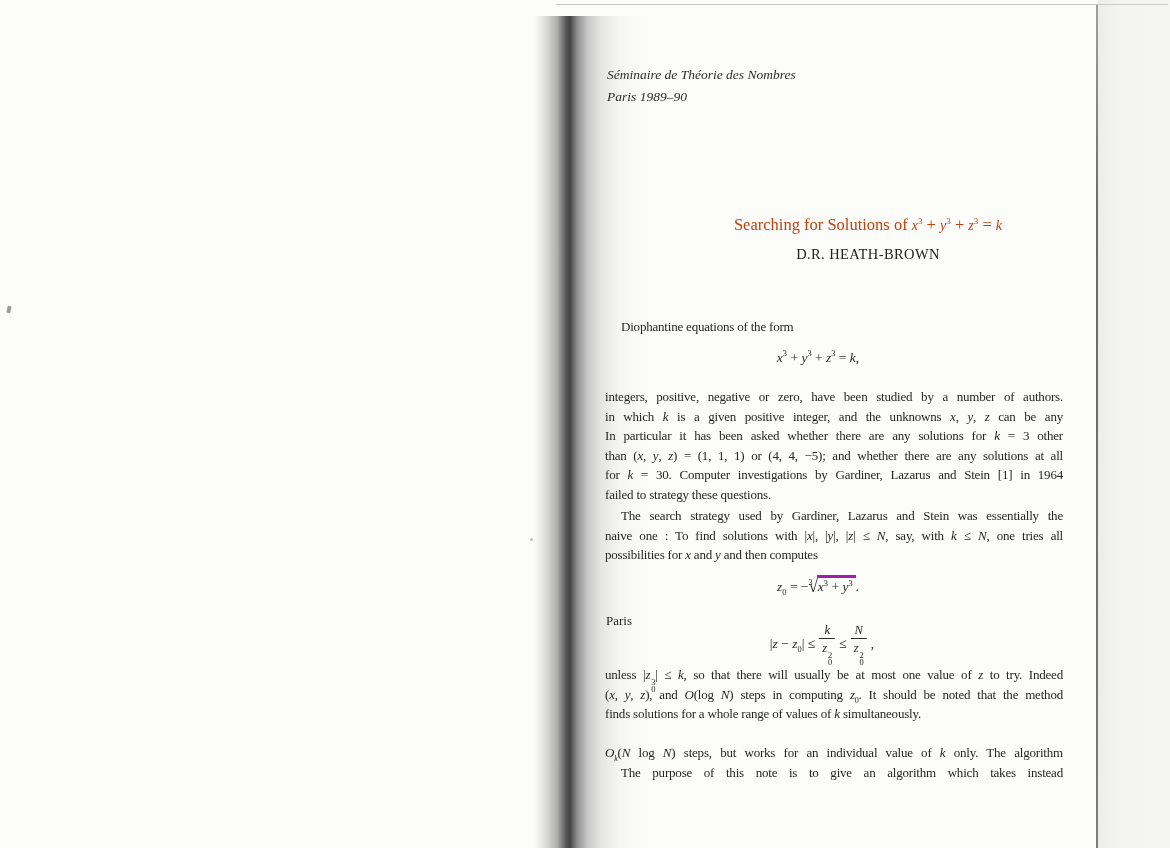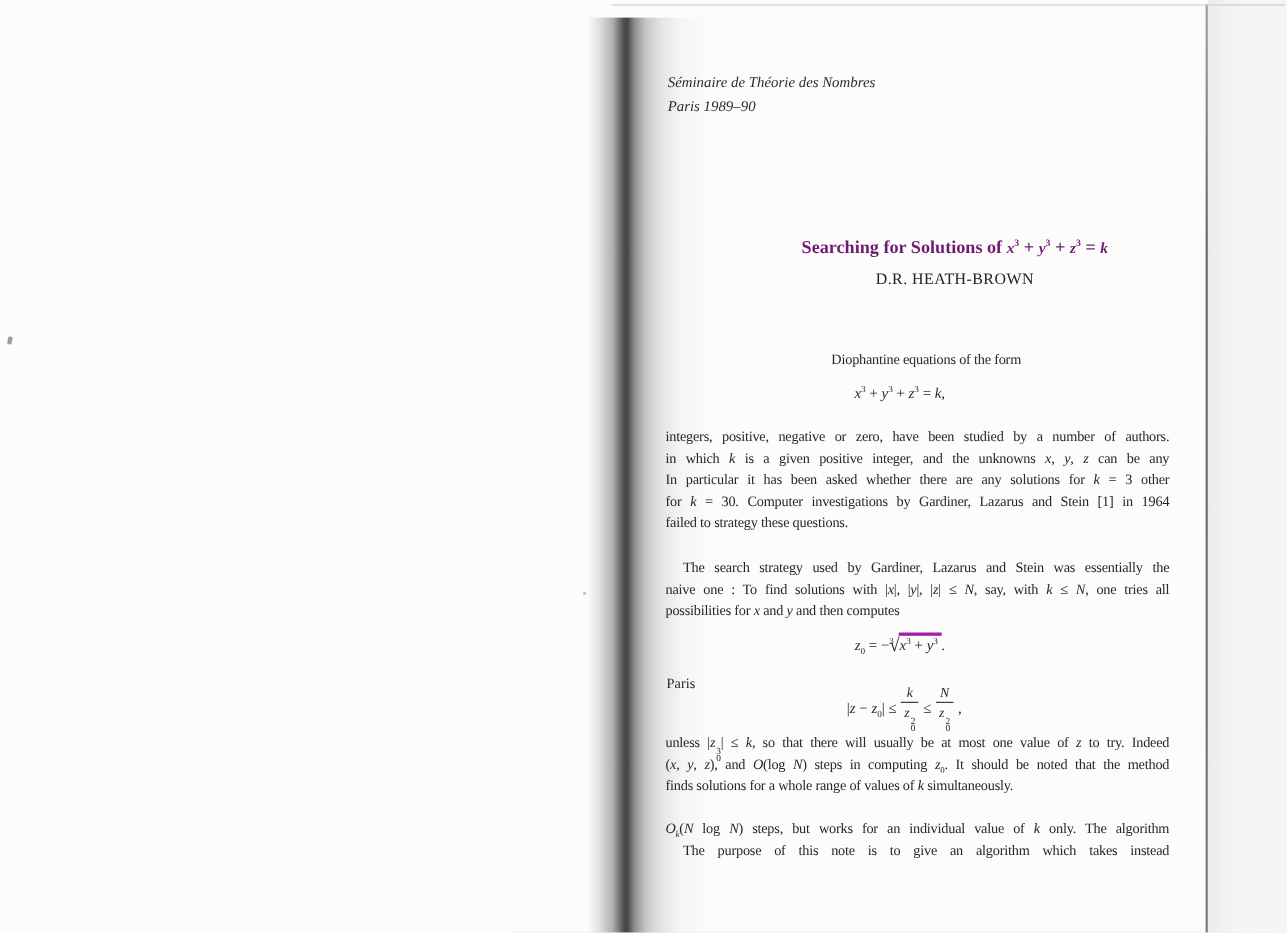--- a/index.html
+++ b/index.html
@@ -27,31 +27,31 @@
       rgba(135,135,135,0.45) 46%,
       rgba(170,170,170,0.28) 58%,
       rgba(205,205,205,0.14) 74%,
       rgba(235,235,235,0) 100%);}
   .speck-a{position:absolute;left:7px;top:306px;width:4px;height:7px;background:#9d9da0;border-radius:1px;transform:rotate(12deg);}
   .speck-b{position:absolute;left:530px;top:538px;width:3px;height:3px;background:#c2c2c2;border-radius:50%;}
 
   
   .hdr{position:absolute;left:607px;top:64px;font-style:italic;font-size:13.5px;line-height:22px;color:#2b2b2b;}
   .title{position:absolute;left:868px;top:215px;transform:translateX(-50%);
-    white-space:nowrap;font-size:16.5px;color:#701a75;font-weight:bold;}
+    white-space:nowrap;font-size:16.5px;color:#c2410c;}
   .title i{font-size:14px;}
   .title sup{font-size:9px;}
   .author{position:absolute;left:868px;top:246px;transform:translateX(-50%);
     white-space:nowrap;font-size:14.5px;letter-spacing:0.4px;color:#222;}
 
   .para{position:absolute;left:605px;width:458px;font-size:13px;line-height:19.5px;
     letter-spacing:-0.2px;color:#262626;}
   .bline{height:19.5px;white-space:nowrap;overflow:visible;}
   .bline.just{text-align:justify;text-align-last:justify;}
-  .bline.ind{padding-left:16px;text-align:center;}
+  .bline.ind{padding-left:16px;}
 
   .eq{position:absolute;transform:translateX(-50%);white-space:nowrap;
     font-size:13.5px;color:#262626;}
   sup{font-size:0.62em;}
   sub{font-size:0.62em;}
   
   .ss{display:inline-flex;flex-direction:column;align-items:flex-start;
     vertical-align:-0.45em;line-height:0.78;margin-left:1px;}
   .ss sup,.ss sub{font-size:8.5px;line-height:0.82;vertical-align:baseline;}
   
@@ -89,20 +89,21 @@
   <div class="para" style="top:317px">
       <div class="bline ind">Diophantine equations of the form</div>
     </div>
 
   <div class="eq" style="left:818px;top:349px"><i>x</i><sup>3</sup> + <i>y</i><sup>3</sup> + <i>z</i><sup>3</sup> = <i>k</i>,</div>
 
   <div class="para" style="top:387px">
       <div class="bline just">integers, positive, negative or zero, have been studied by a number of authors.</div>
       <div class="bline just">in which <i>k</i> is a given positive integer, and the unknowns <i>x</i>, <i>y</i>, <i>z</i> can be any</div>
       <div class="bline just">In particular it has been asked whether there are any solutions for <i>k</i> = 3 other</div>
+      <div class="bline just">than (<i>x</i>, <i>y</i>, <i>z</i>) = (1, 1, 1) or (4, 4, −5); and whether there are any solutions at all</div>
       <div class="bline just">for <i>k</i> = 30. Computer investigations by Gardiner, Lazarus and Stein [1] in 1964</div>
       <div class="bline">failed to strategy these questions.</div>
     </div>
 
   <div class="para" style="top:506px">
       <div class="bline just ind">The search strategy used by Gardiner, Lazarus and Stein was essentially the</div>
       <div class="bline just">naive one : To find solutions with |<i>x</i>|, |<i>y</i>|, |<i>z</i>| ≤ <i>N</i>, say, with <i>k</i> ≤ <i>N</i>, one tries all</div>
       <div class="bline">possibilities for <i>x</i> and <i>y</i> and then computes</div>
     </div>
 

